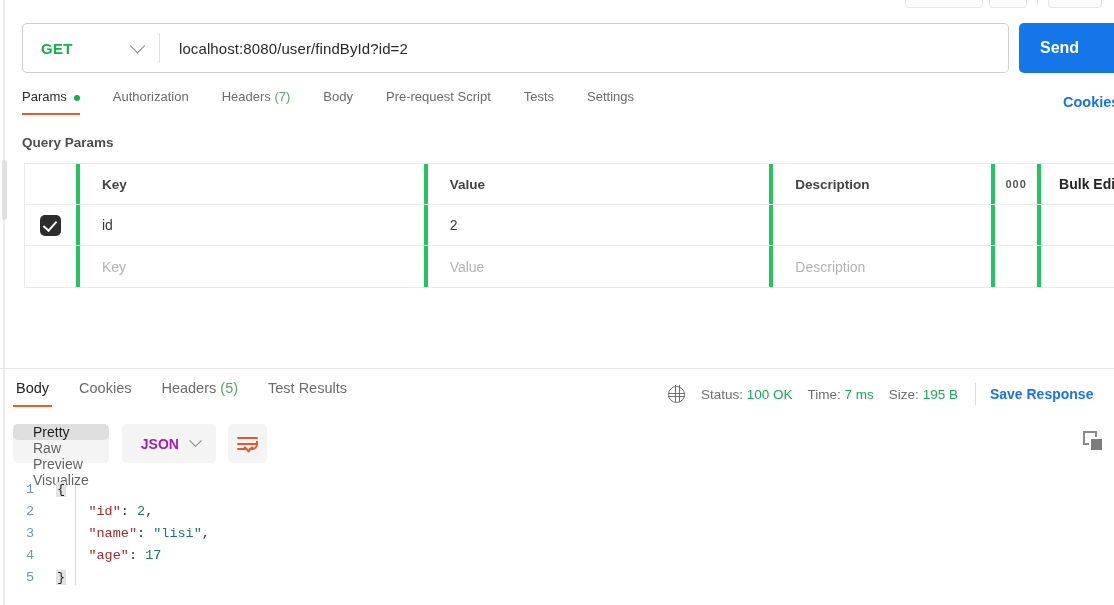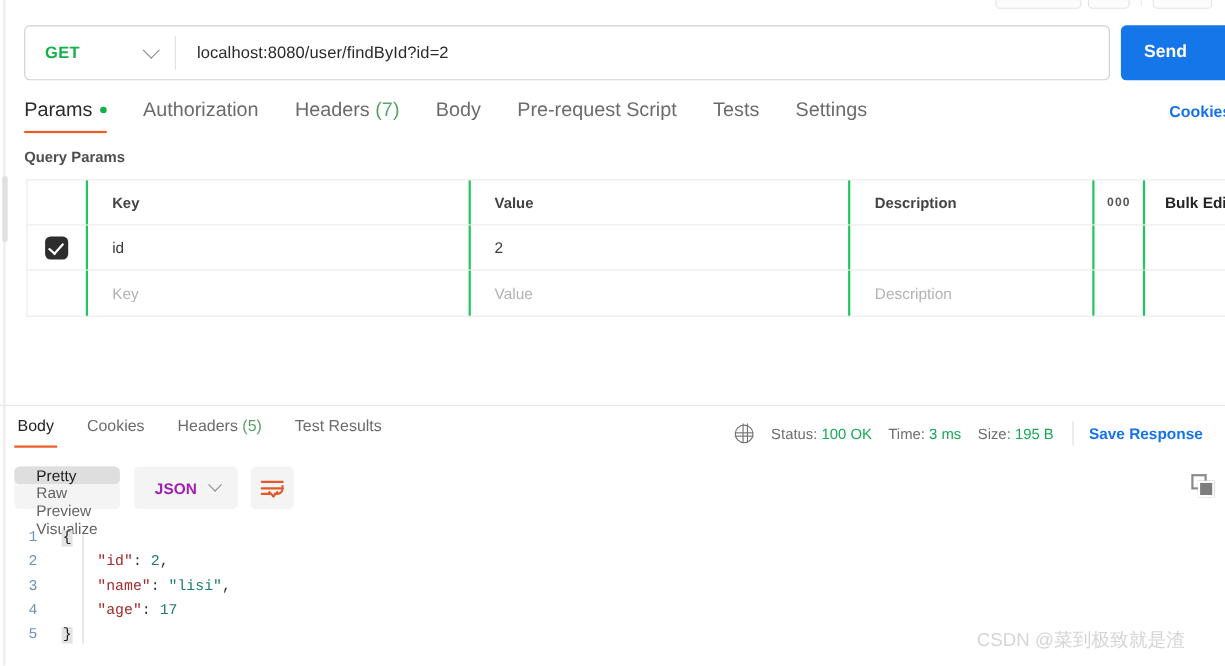--- a/index.html
+++ b/index.html
@@ -40,33 +40,33 @@
   .method-div { width: 1px; height: 30px; background: #e0e0e0; }
   .url-input { flex: 1; padding-left: 19px; font-size: 15px; color: #2a2a2a; letter-spacing: .1px; }
   .send-btn {
     position: absolute; left: 1019px; top: 23px; width: 110px; height: 50px;
     background: #1476e8; border-radius: 5px 0 0 5px; color: #fff;
     font-size: 16px; font-weight: 700; display: flex; align-items: center; padding-left: 21px;
   }
 
   
   .req-tabs { position: absolute; left: 22px; top: 89px; height: 32px; display: flex; align-items: flex-start; }
-  .rtab { font-size: 18px; color: #6b6b6b; margin-right: 33px; position: relative; padding-bottom: 11px; white-space: nowrap; }
+  .rtab { font-size: 13px; color: #6b6b6b; margin-right: 33px; position: relative; padding-bottom: 11px; white-space: nowrap; }
   .rtab.active { color: #2a2a2a; font-weight: 400; }
   .rtab.active::after { content: ""; position: absolute; left: 0; right: 0; bottom: 0; height: 2.5px; background: #ef5b25; }
   .rtab .dot { display: inline-block; width: 6px; height: 6px; border-radius: 50%; background: #14b14a; margin-left: 7px; vertical-align: middle; }
   .rtab .cnt { color: #5aa469; }
   .cookies-link { position: absolute; left: 1063px; top: 94px; font-size: 14.5px; color: #1773e8; font-weight: 700; white-space: nowrap; }
 
   
   .qp-title { position: absolute; left: 22px; top: 135px; font-size: 13.5px; color: #4e4e4e; font-weight: 700; }
   .ptable { position: absolute; left: 24px; top: 163px; width: 1112px; border: 1px solid #eaeaea; border-right: 0; }
   .prow { display: flex; height: 41px; border-bottom: 1px solid #eaeaea; align-items: stretch; }
   .prow:last-child { border-bottom: 0; }
-  .pcell { display: flex; align-items: center; border-right: 2px solid #22c55e; font-size: 14px; color: #3a3a3a; padding: 0 0 0 22px; }
+  .pcell { display: flex; align-items: center; border-right: 4px solid #22c55e; font-size: 14px; color: #3a3a3a; padding: 0 0 0 22px; }
   .c-check { width: 55px; padding-left: 0; justify-content: center; }
   .c-key { width: 348px; }
   .c-val { width: 346px; }
   .c-desc { width: 222px; }
   .c-dots { width: 46px; padding-left: 0; justify-content: center; }
   .c-bulk { width: 95px; padding-left: 18px; border-right: 0; }
   .hdr .pcell { font-weight: 700; color: #434343; font-size: 13.5px; }
   .ph { color: #b3b3b3; }
   .bulk { color: #252525; font-weight: 700; font-size: 14px; white-space: nowrap; }
   .dots { letter-spacing: 1px; font-size: 11px; color: #555; }
@@ -207,21 +207,21 @@
   <div class="res-tabs">
     <div class="restab active">Body</div>
     <div class="restab">Cookies</div>
     <div class="restab"><span>Headers</span>&nbsp;<span class="cnt">(5)</span></div>
     <div class="restab">Test Results</div>
   </div>
 
   <div class="res-meta">
     <span class="globe"></span>
     <span class="meta-item"><span>Status:</span> <span class="meta-val">100 OK</span></span>
-    <span class="meta-item"><span>Time:</span> <span class="meta-val">3 ms</span></span>
+    <span class="meta-item"><span>Time:</span> <span class="meta-val">7 ms</span></span>
     <span class="meta-item"><span>Size:</span> <span class="meta-val">195 B</span></span>
     <span class="meta-sep"></span>
     <span class="save-resp">Save Response</span>
   </div>
 
   <div class="body-toolbar">
     <div class="seg">
       <div class="seg-item active">Pretty</div>
       <div class="seg-item">Raw</div>
       <div class="seg-item">Preview</div>
@@ -261,14 +261,13 @@
       <div class="cline">
         <span class="lnum">4</span>
         <span class="ctext"><span class="p">    </span><span class="k">"age"</span><span class="p">: </span><span class="n">17</span></span>
       </div>
       <div class="cline">
         <span class="lnum">5</span>
         <span class="ctext"><span class="brace">}</span></span>
       </div>
     </div>
 
-  <div class="watermark">CSDN @菜到极致就是渣</div>
 </div>
 
 </body></html>

